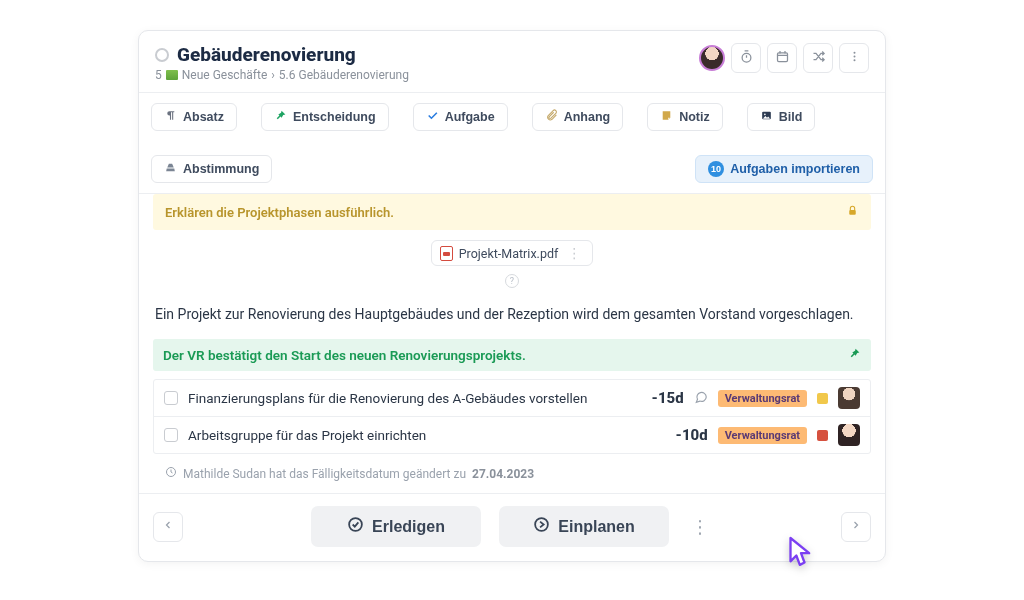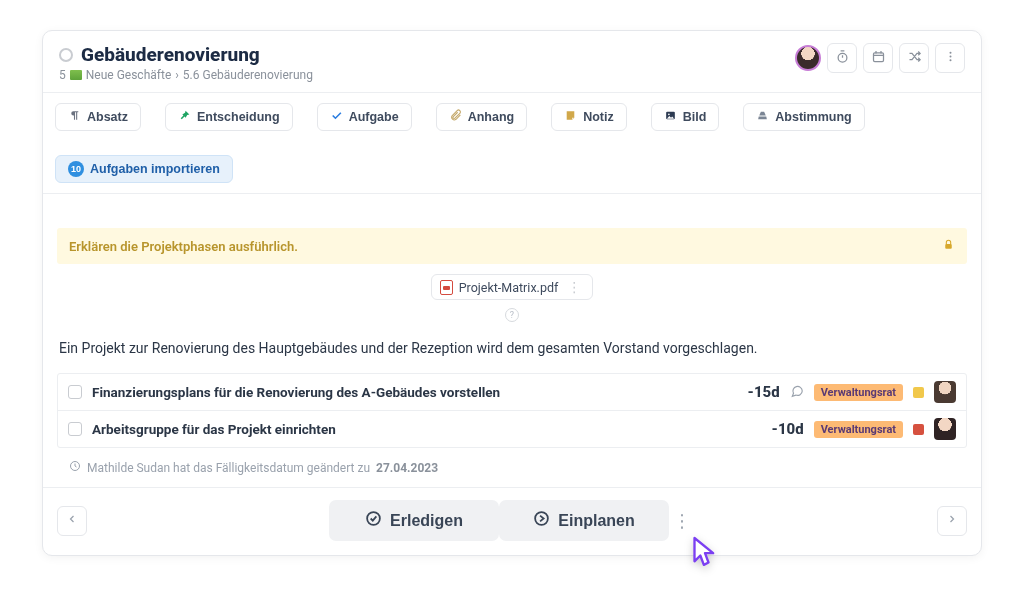--- a/index.html
+++ b/index.html
@@ -5,21 +5,21 @@
   * { box-sizing: border-box; margin: 0; padding: 0; }
   body {
     font-family: -apple-system, BlinkMacSystemFont, "Segoe UI", Roboto, Arial, sans-serif;
     background: #fff;
     display: flex;
     align-items: flex-start;
     justify-content: center;
     padding: 30px;
   }
   .window {
-    width: 940px;
+    width: 748px;
     background: #fff;
     border: 1px solid #e5e7eb;
     border-radius: 10px;
     box-shadow: 0 2px 10px rgba(0,0,0,0.05);
     overflow: visible;
     display: flex;
     flex-direction: column;
     position: relative;
   }
   
@@ -108,21 +108,21 @@
   .pin-ico svg { width:13px; height:13px; }
 
   .task-list { border:1px solid #eceef1; border-radius:3px; overflow:hidden; }
   .task-row {
     display:flex; align-items:center; gap:10px;
     padding:7px 10px; border-bottom:1px solid #eceef1;
     font-size:13.5px; color:#2b3646;
   }
   .task-row:last-child { border-bottom:none; }
   .chk { width:14px; height:14px; border:1.5px solid #c9ccd1; border-radius:3px; background:#fff; }
-  .task-title { flex:1;font-weight:bold; }
+  .task-title { flex:1; }
   .due { font-size:15px; font-weight:800; color:#2b3646; }
   .due-red { color:#2b3646; }
   .comment-ico { color:#9aa2ad; }
   .comment-ico svg { width:14px; height:14px; }
   .tag {
     background:#fdba74; color:#5a3a74; font-size:11px; font-weight:700;
     padding:2px 7px; border-radius:3px;
   }
   .sq { width:11px; height:11px; border-radius:2px; }
   .sq-y { background:#f1c84b; }
@@ -144,32 +144,32 @@
     margin-top:auto;
     border-top:1px solid #eceef1;
     padding: 12px 14px 14px 14px;
     display:flex; align-items:center; gap:14px;
   }
   .nav-btn {
     width:30px; height:30px; border:1px solid #e5e7eb; border-radius:6px; background:#fff;
     display:flex; align-items:center; justify-content:center; color:#9aa2ad; cursor:pointer;
   }
   .nav-btn svg { width:12px; height:12px; }
-  .footer-center { flex:1; display:flex; justify-content:center; align-items:center;}
+  .footer-center { flex:1; display:flex; justify-content:center; gap:18px; align-items:center;}
   .big-btn {
     display:flex; align-items:center; justify-content:center; gap:8px;
     background:#f0f1f3; color:#394556; font-weight:800; font-size:16px;
     padding: 10px 30px; border-radius:7px; border:none; cursor:pointer;
     min-width: 170px;
   }
   .big-btn svg { width:17px; height:17px; }
   .footer-more { color:#9aa2ad; font-size:18px; padding:0 4px; cursor:pointer; }
 
   .window { min-height: 508px; }
-  .content { flex:1;margin-top:34px; }
+  .content { flex:1; }
 
   
   .cursor {
     position:absolute; left: 648px; top: 504px; pointer-events:none;
     filter: drop-shadow(0 3px 4px rgba(0,0,0,0.2));
   }
   .cursor svg { width:28px; height:34px; }
 </style>
 </head>
 <body>
@@ -297,20 +297,28 @@
       <div class="file-chip">
         <span class="pdf-ico"></span>
         <span>Projekt-Matrix.pdf</span>
         <span class="file-more">⋮</span>
       </div>
       <span class="help-circ">?</span>
     </div>
 
     <div class="paragraph">Ein Projekt zur Renovierung des Hauptgebäudes und der Rezeption wird dem gesamten Vorstand vorgeschlagen.</div>
 
+    <div class="decision-banner">
+      <span>Der VR bestätigt den Start des neuen Renovierungsprojekts.</span>
+      <span class="pin-ico">
+        <svg viewBox="0 0 24 24" fill="currentColor">
+            <path d="M14 3l7 7-4 1-3 5-2-2-5 5-2-2 5-5-2-2 5-3 1-4z"></path>
+          </svg>
+      </span>
+    </div>
 
     <div class="task-list">
       <div class="task-row">
         <span class="chk"></span>
         <span class="task-title">Finanzierungsplans für die Renovierung des A-Gebäudes vorstellen</span>
         <span class="due due-red">-15d</span>
         <span class="comment-ico"><svg viewBox="0 0 24 24" fill="none" stroke="currentColor" stroke-width="2">
               <path d="M21 12a8 8 0 01-11 7L4 21l2-5a8 8 0 1115-4z"></path>
             </svg></span>
         <span class="tag">Verwaltungsrat</span>

